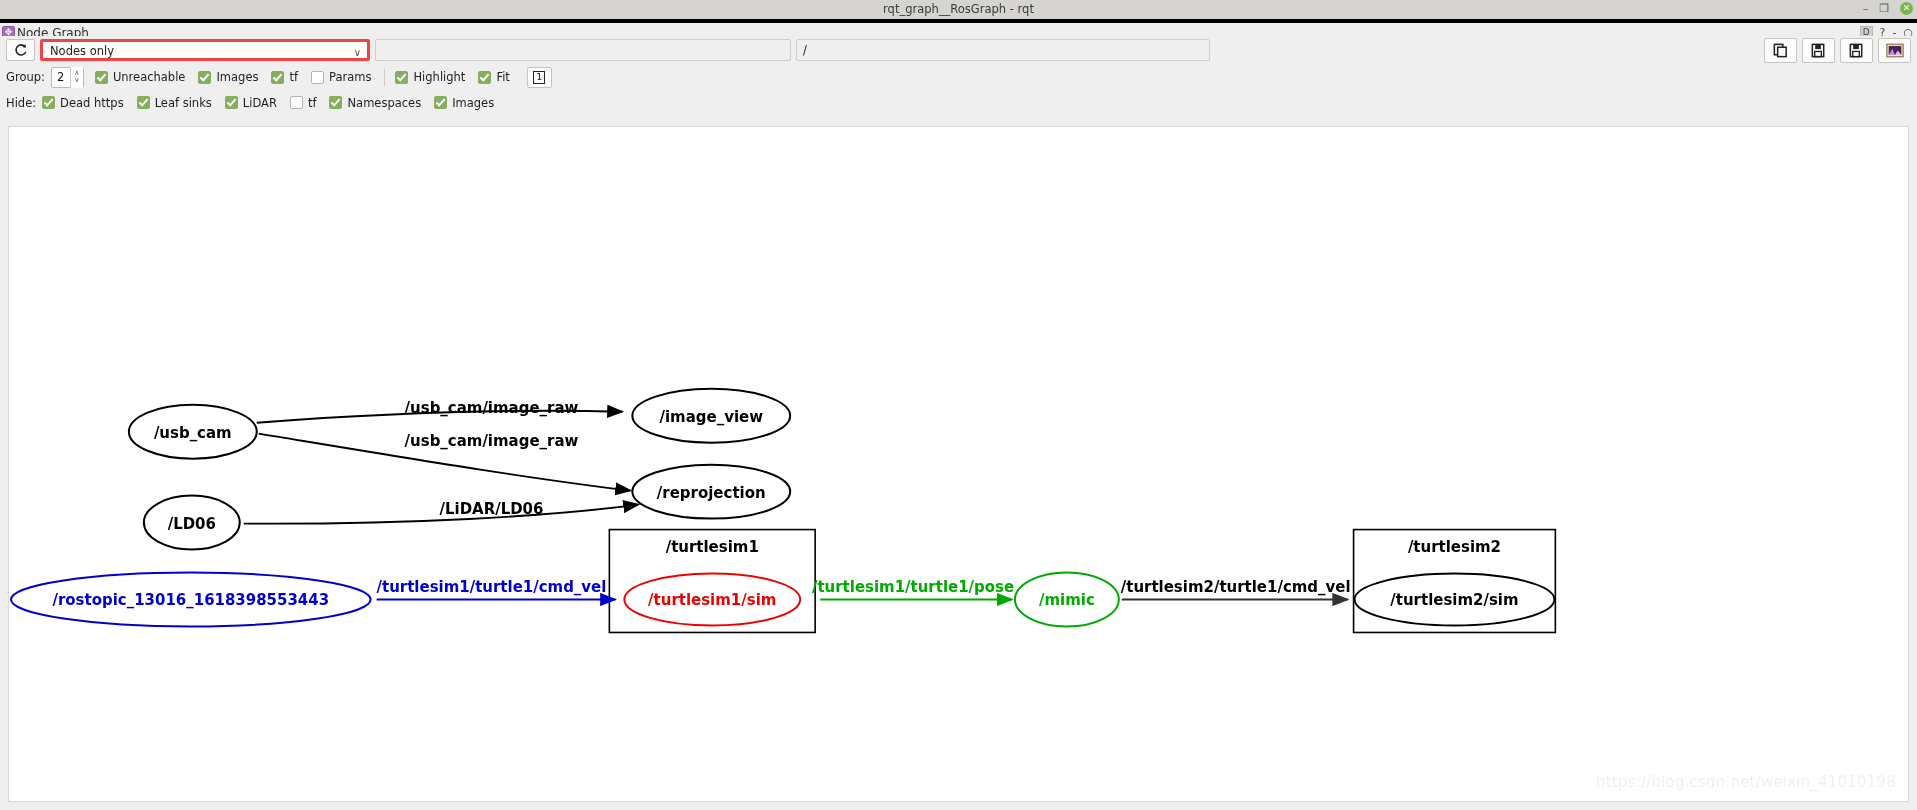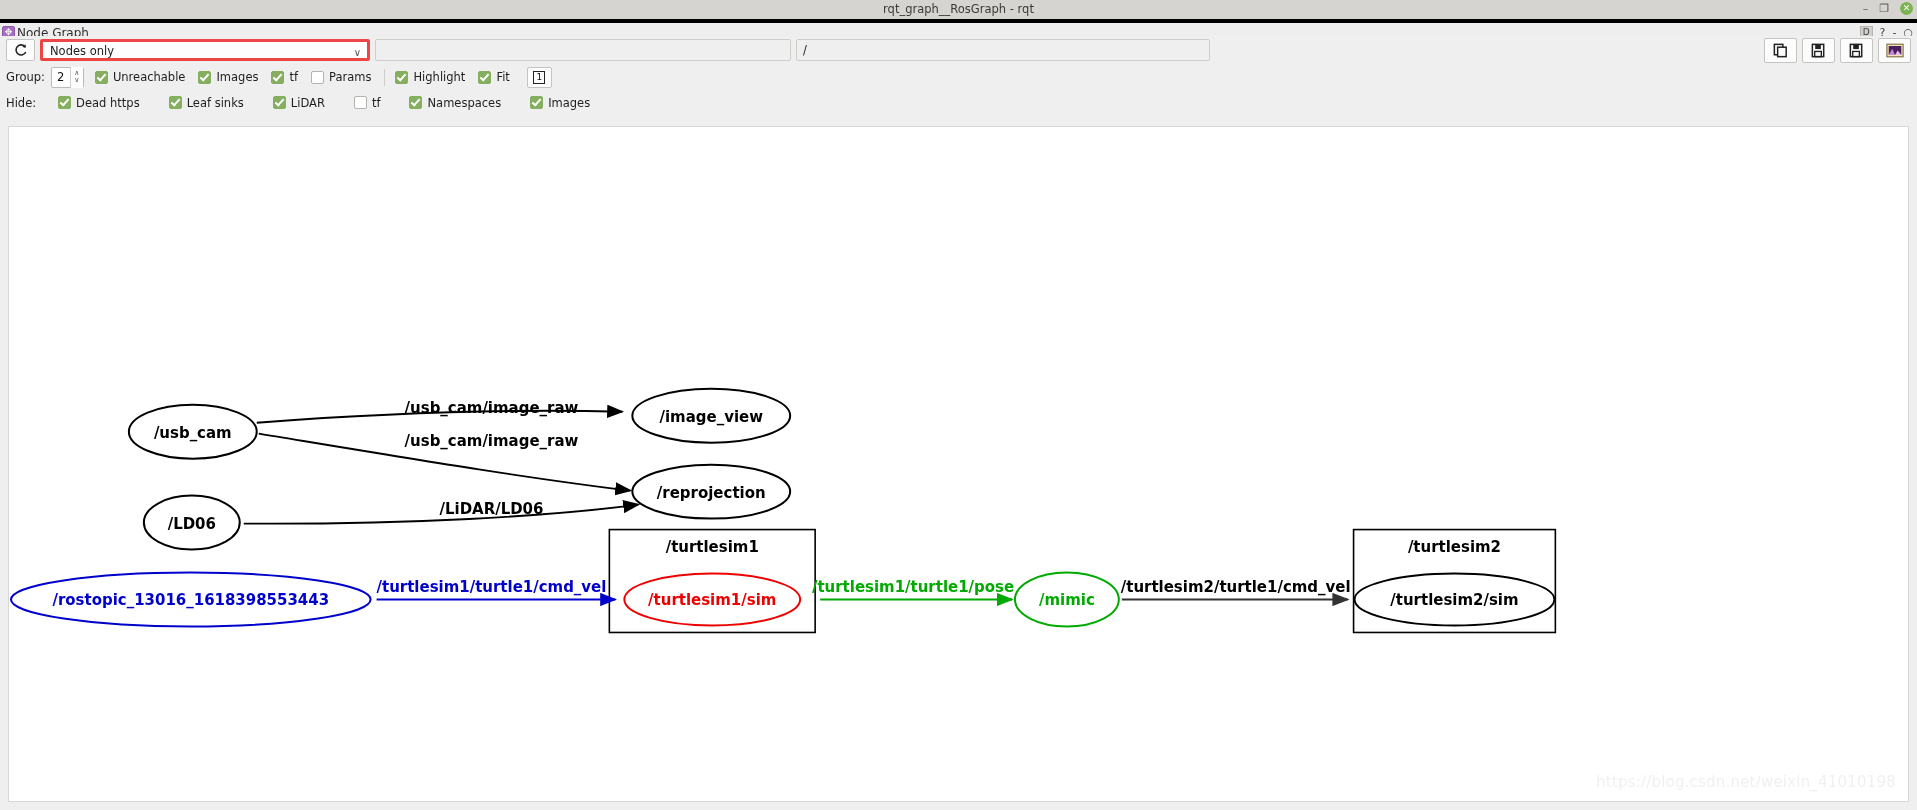--- a/index.html
+++ b/index.html
@@ -116,21 +116,21 @@
     border-radius: 2px;
     display: flex; align-items: center; justify-content: center;
   }
 
   
   #toolrow2, #toolrow3 {
     display: flex; align-items: center;
     padding: 0 6px; font-size: 11.5px; color: #1e1e1e;
   }
   #toolrow2 { height: 26px; gap: 0; }
-  #toolrow3 { height: 25px; gap: 16px; }
+  #toolrow3 { height: 25px; gap: 0; }
   .lbl { margin-right: 6px; }
   .spin {
     width: 33px; height: 21px;
     background: #fff; border: 1px solid #bdbbb7;
     border-radius: 2px;
     display: flex; align-items: center;
     font-size: 11.5px; color: #111;
     padding-left: 5px;
     position: relative;
     margin-right: 11px;

